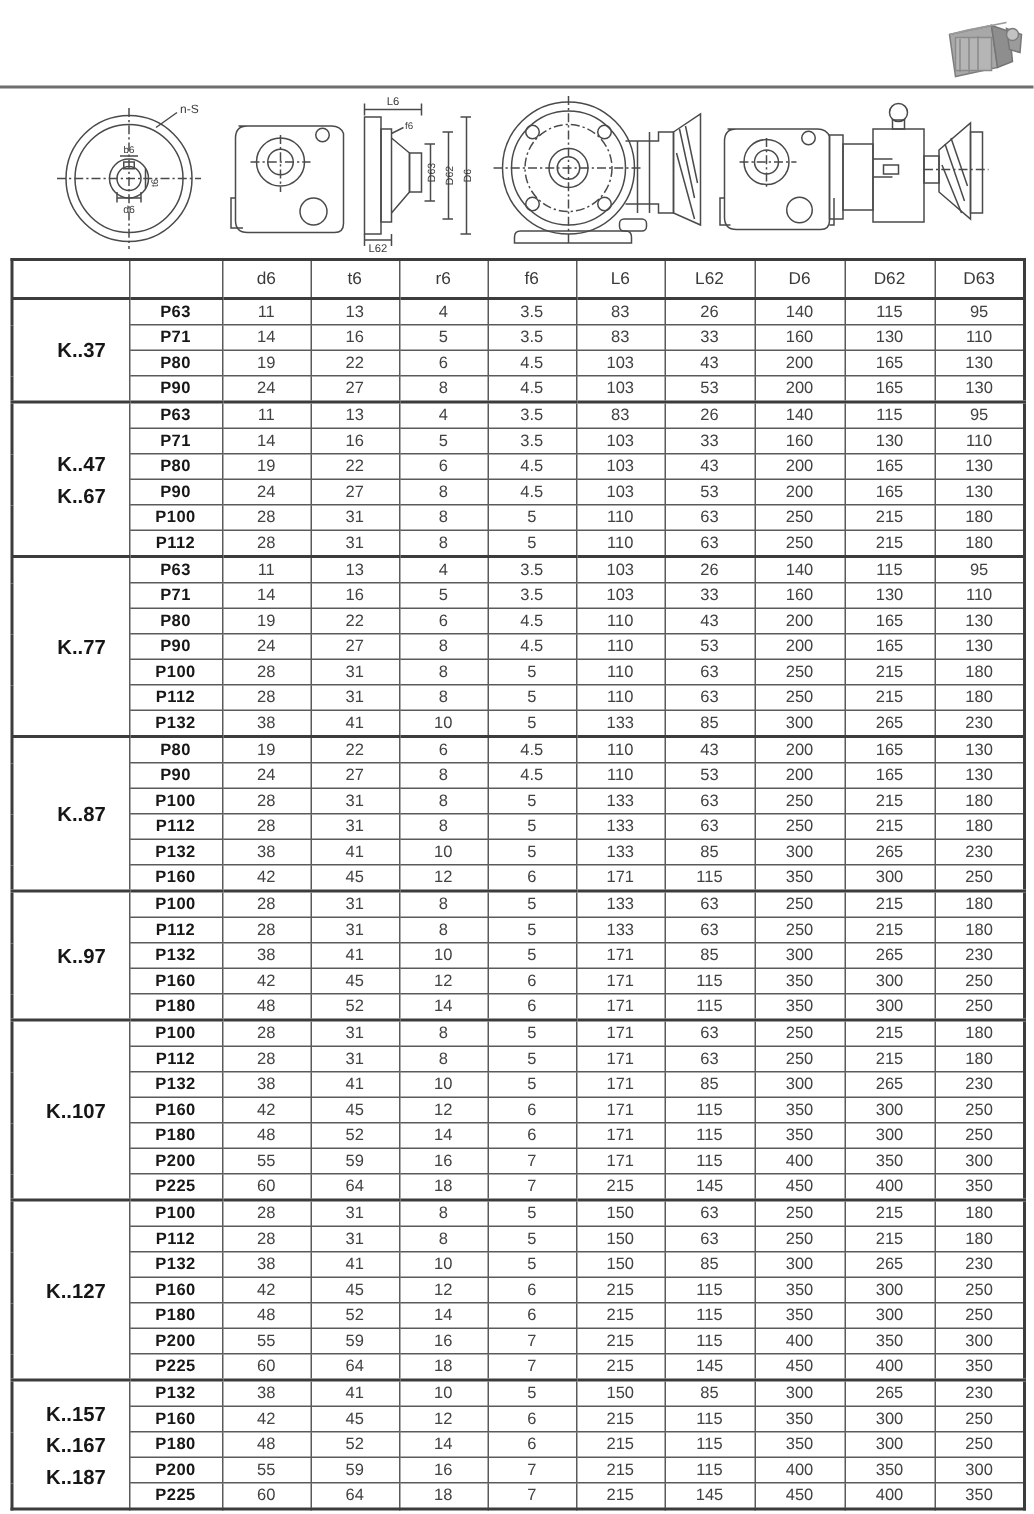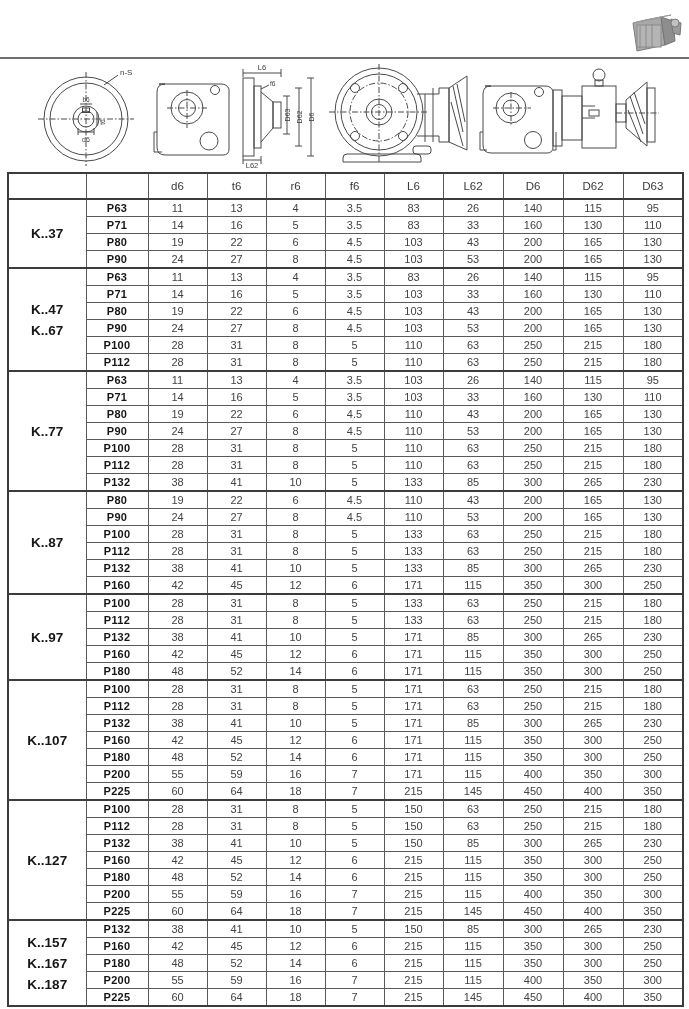--- a/index.html
+++ b/index.html
@@ -26,21 +26,21 @@
     border:2px solid #3c3c3c;
   }
   table.dims th,table.dims td{
     border:1px solid #5a5a5a;text-align:center;vertical-align:middle;
     padding:0;overflow:hidden;
   }
   table.dims th{height:24px;font-size:11.5px;font-weight:normal;color:#3a3a3a;}
   td.val{height:16px;font-size:11px;color:#424242;}
   td.model{font-size:11px;font-weight:bold;color:#161616;letter-spacing:.3px;}
   td.group{font-size:13.5px;font-weight:bold;color:#161616;}
-  td.group div{margin:6px 15px;}
+  td.group div{margin:6px 15px;text-align:right;}
   tr.gstart td{border-top:2px solid #3c3c3c;}
 </style>
 </head>
 <body>
 
 <div class="photo">
   <svg width="58" height="46" viewBox="0 0 58 46">
     <polygon points="6,12 34,6 38,34 10,40" fill="#a8a8a8" stroke="#7d7d7d"></polygon>
     <polygon points="34,6 46,10 48,30 38,34" fill="#8e8e8e" stroke="#757575"></polygon>
     <polygon points="6,12 34,6 44,4 18,9" fill="#c9c9c9" stroke="#9a9a9a"></polygon>

